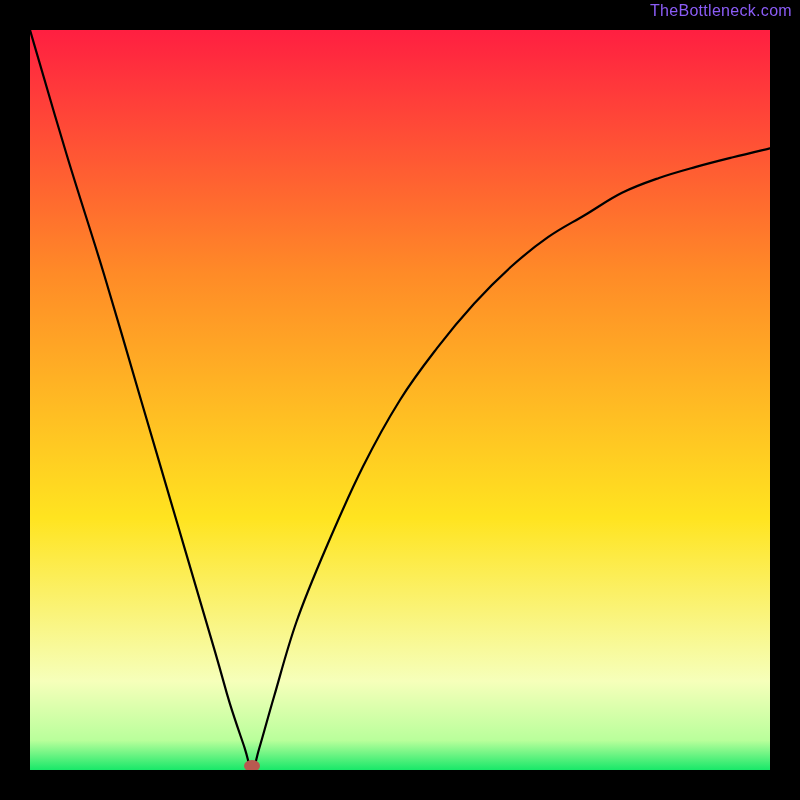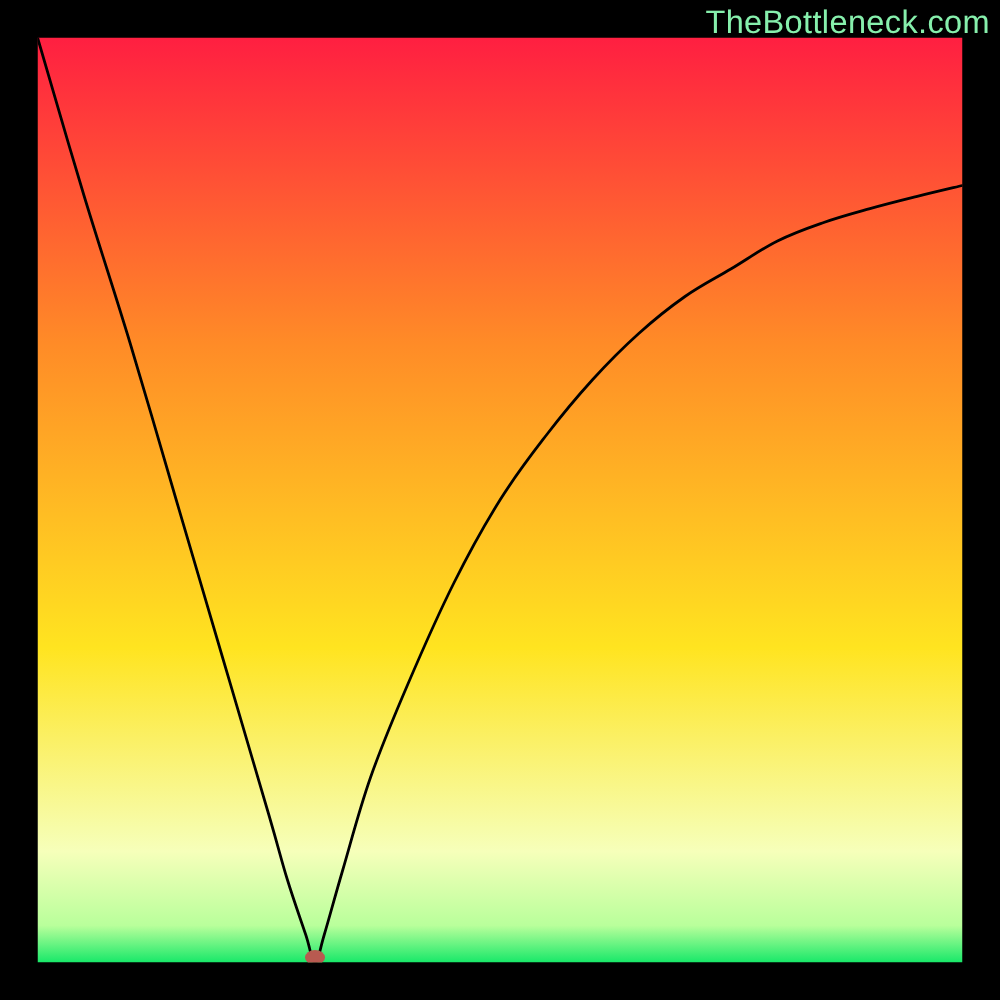--- a/index.html
+++ b/index.html
@@ -16,22 +16,22 @@
     left: 0;
     top: 0;
     width: 800px;
     height: 800px;
     background: #000;
   }
   .watermark {
     position: absolute;
     top: 2px;
     right: 8px;
-    color: #86efac;
-    font-size: 26px;
+    color: #8b5cf6;
+    font-size: 16px;
     letter-spacing: 0.3px;
     font-weight: 500;
   }
   .plot {
     position: absolute;
     left: 30px;
     top: 30px;
     width: 740px;
     height: 740px;
   }

